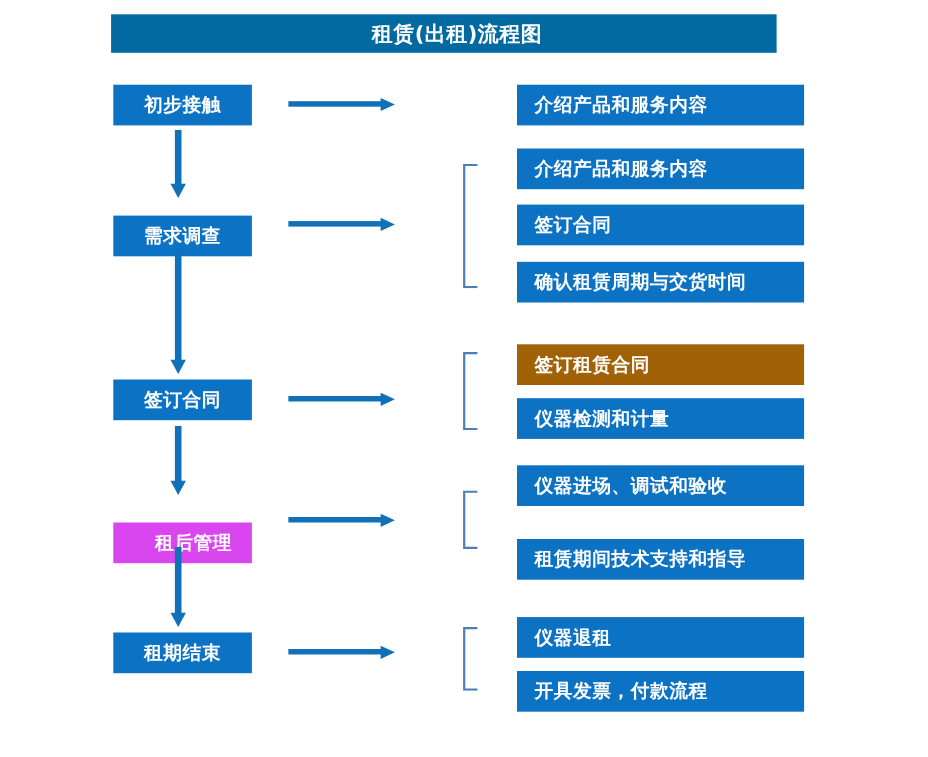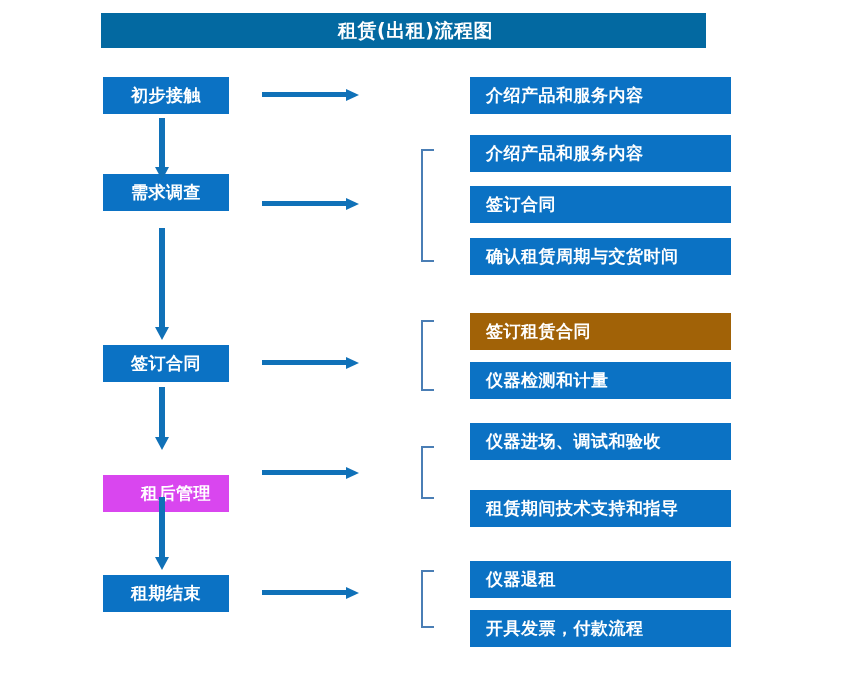--- a/index.html
+++ b/index.html
@@ -74,21 +74,21 @@
     width: 16px;
   }
   .bracket svg, .arrow-h svg, .arrow-v svg { display: block; }
 </style>
 </head>
 <body>
 
 <div id="flow-canvas">
     <div class="node title-bar" style="background: #0369a1; color: rgb(255, 255, 255); padding-left: 24px;">租赁(出租)流程图</div>
     <div class="node stage-node" style="top: 77px; background: rgb(11, 114, 196); color: rgb(255, 255, 255);">初步接触</div>
-    <div class="node stage-node" style="top: 174px; background: rgb(11, 114, 196); color: rgb(255, 255, 255);">需求调查</div>
+    <div class="node stage-node" style="top: 196px; background: rgb(11, 114, 196); color: rgb(255, 255, 255);">需求调查</div>
     <div class="node stage-node" style="top: 345px; background: rgb(11, 114, 196); color: rgb(255, 255, 255);">签订合同</div>
     <div class="node stage-node" style="top: 475px; background: #d946ef; color: rgb(255, 255, 255); padding-left: 20px;">租后管理</div>
     <div class="node stage-node" style="top: 575px; background: rgb(11, 114, 196); color: rgb(255, 255, 255);">租期结束</div>
     <div class="node detail-node" style="top: 77px; background: rgb(11, 114, 196); color: rgb(255, 255, 255);">介绍产品和服务内容</div>
     <div class="node detail-node" style="top: 135px; background: rgb(11, 114, 196); color: rgb(255, 255, 255);">介绍产品和服务内容</div>
     <div class="node detail-node" style="top: 186px; background: rgb(11, 114, 196); color: rgb(255, 255, 255);">签订合同</div>
     <div class="node detail-node" style="top: 238px; background: rgb(11, 114, 196); color: rgb(255, 255, 255);">确认租赁周期与交货时间</div>
     <div class="bracket" style="top: 149px; height: 113px;">
       <svg width="16" height="113" viewBox="0 0 16 113">
         <path d="M15 1 L3 1 L3 112 L15 112" fill="none" stroke="#4A7EB5" stroke-width="2"></path>

